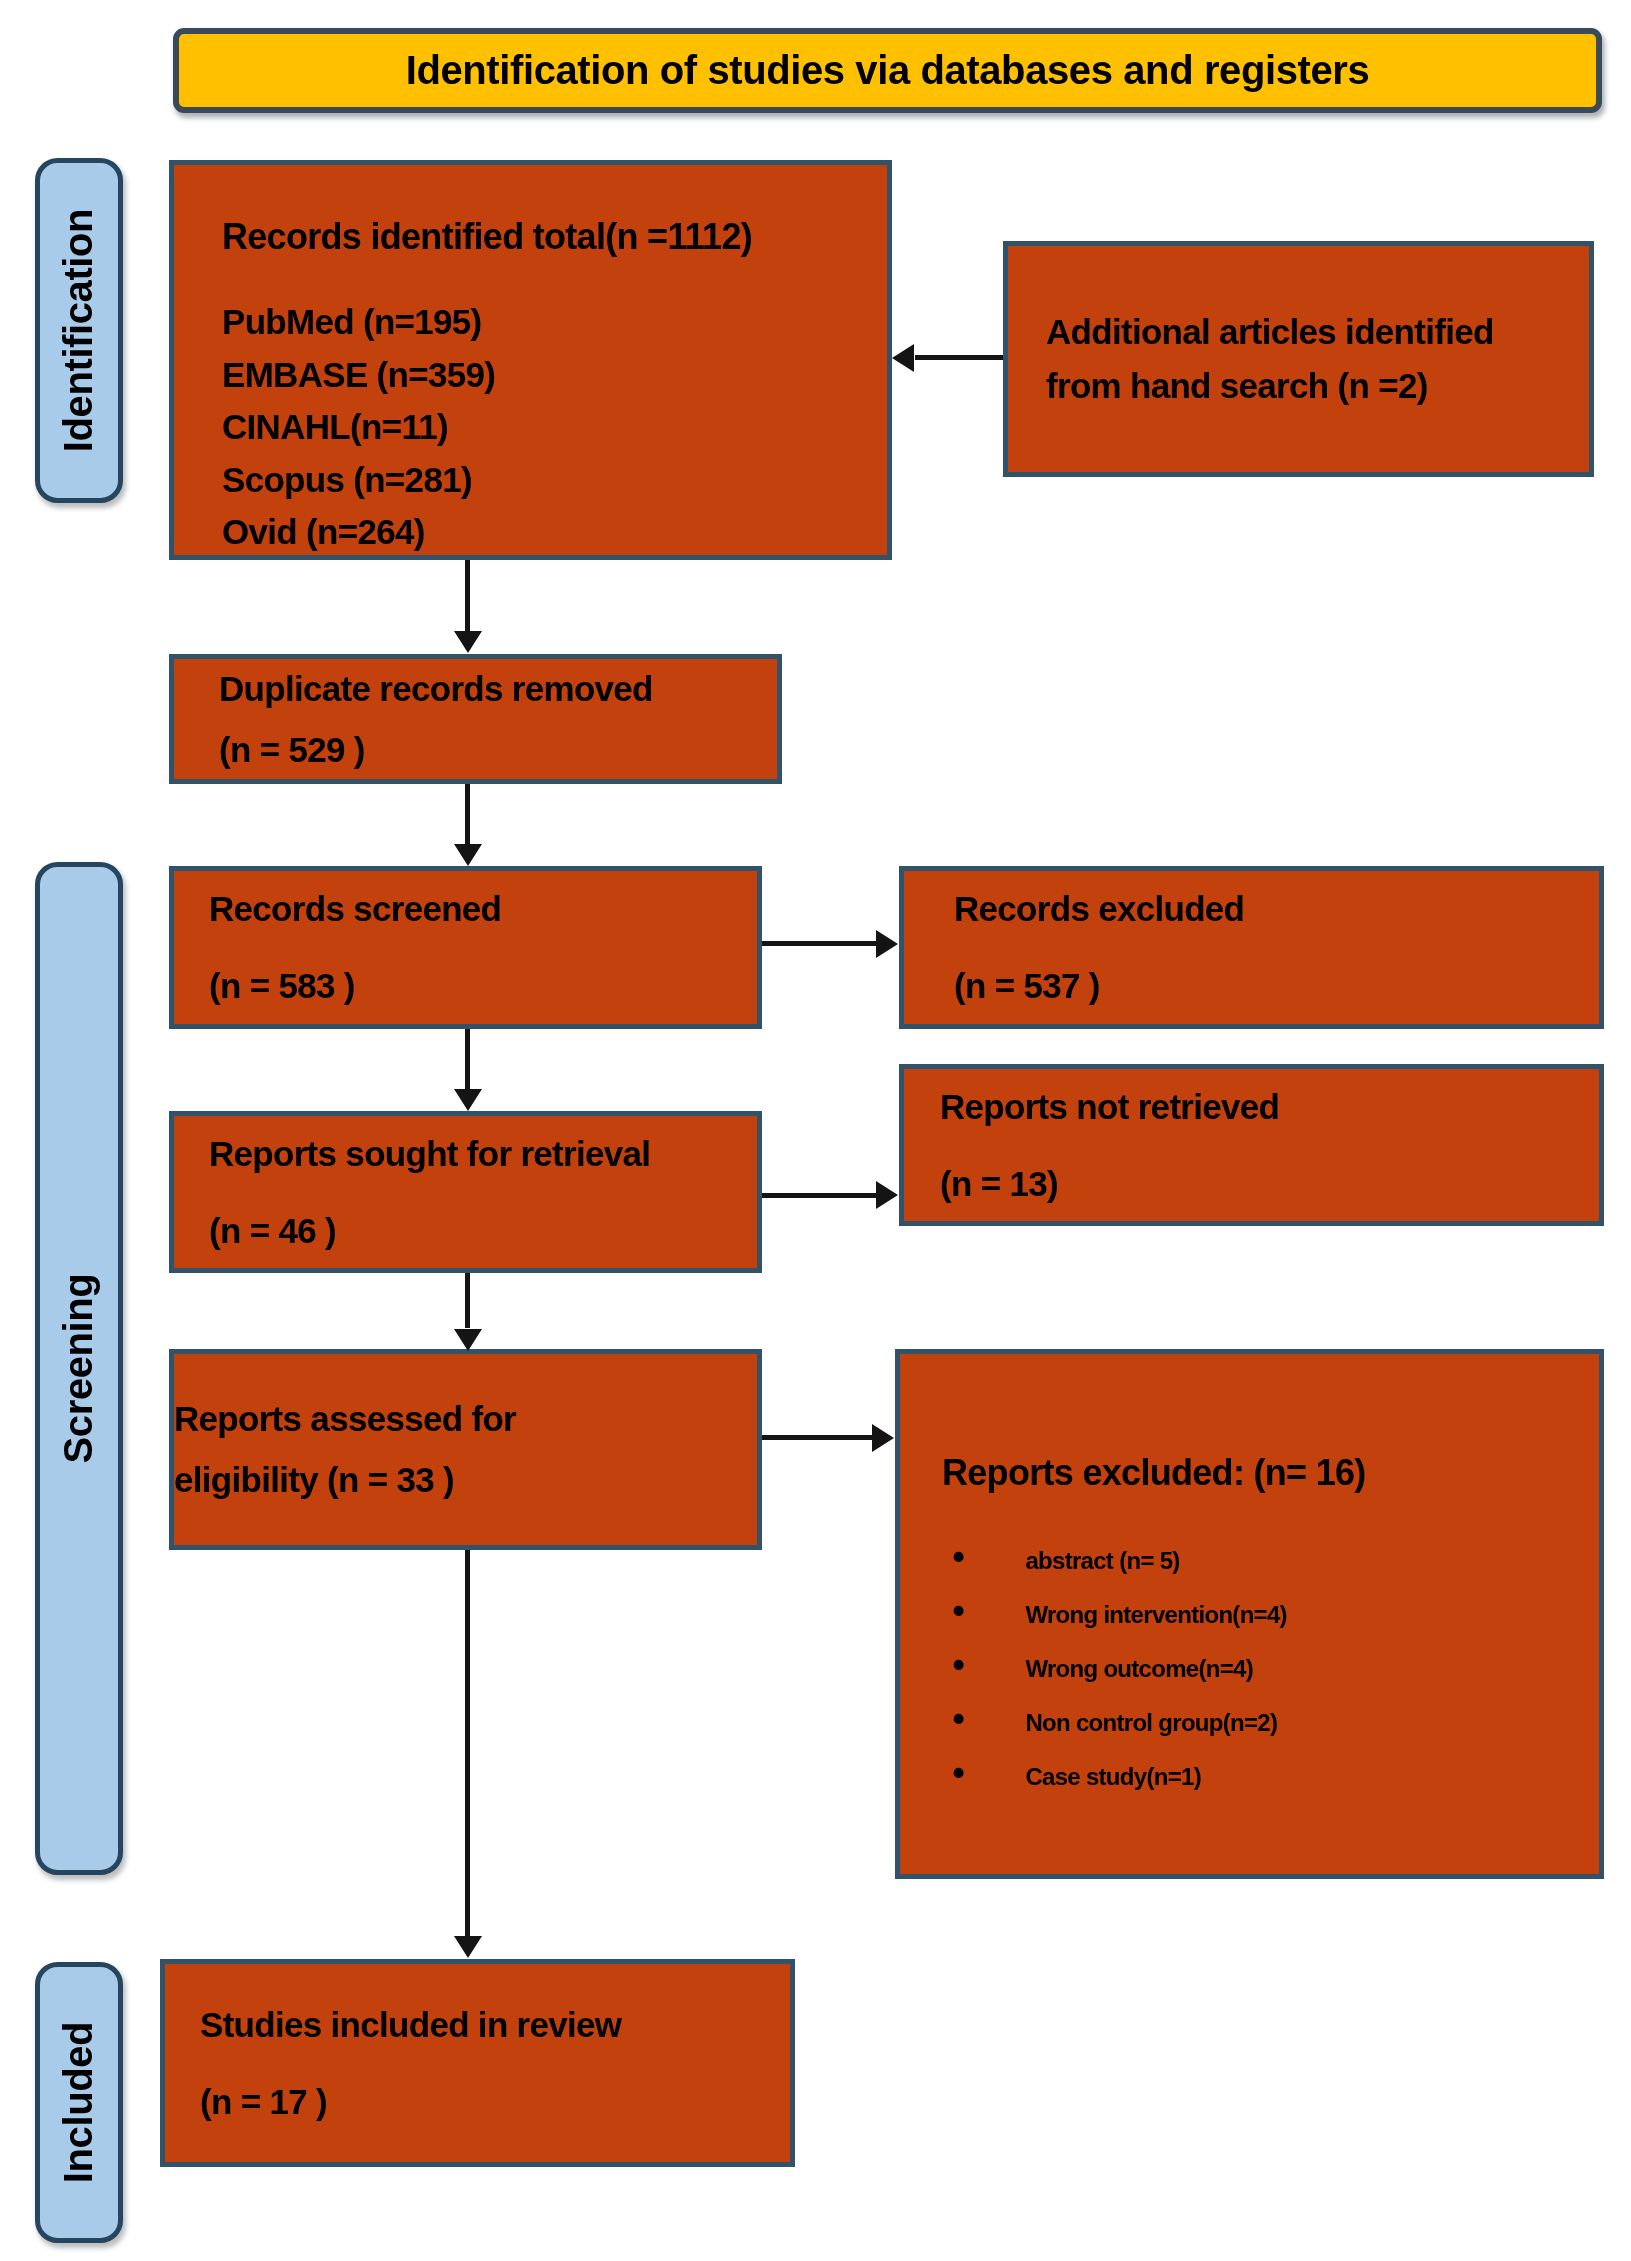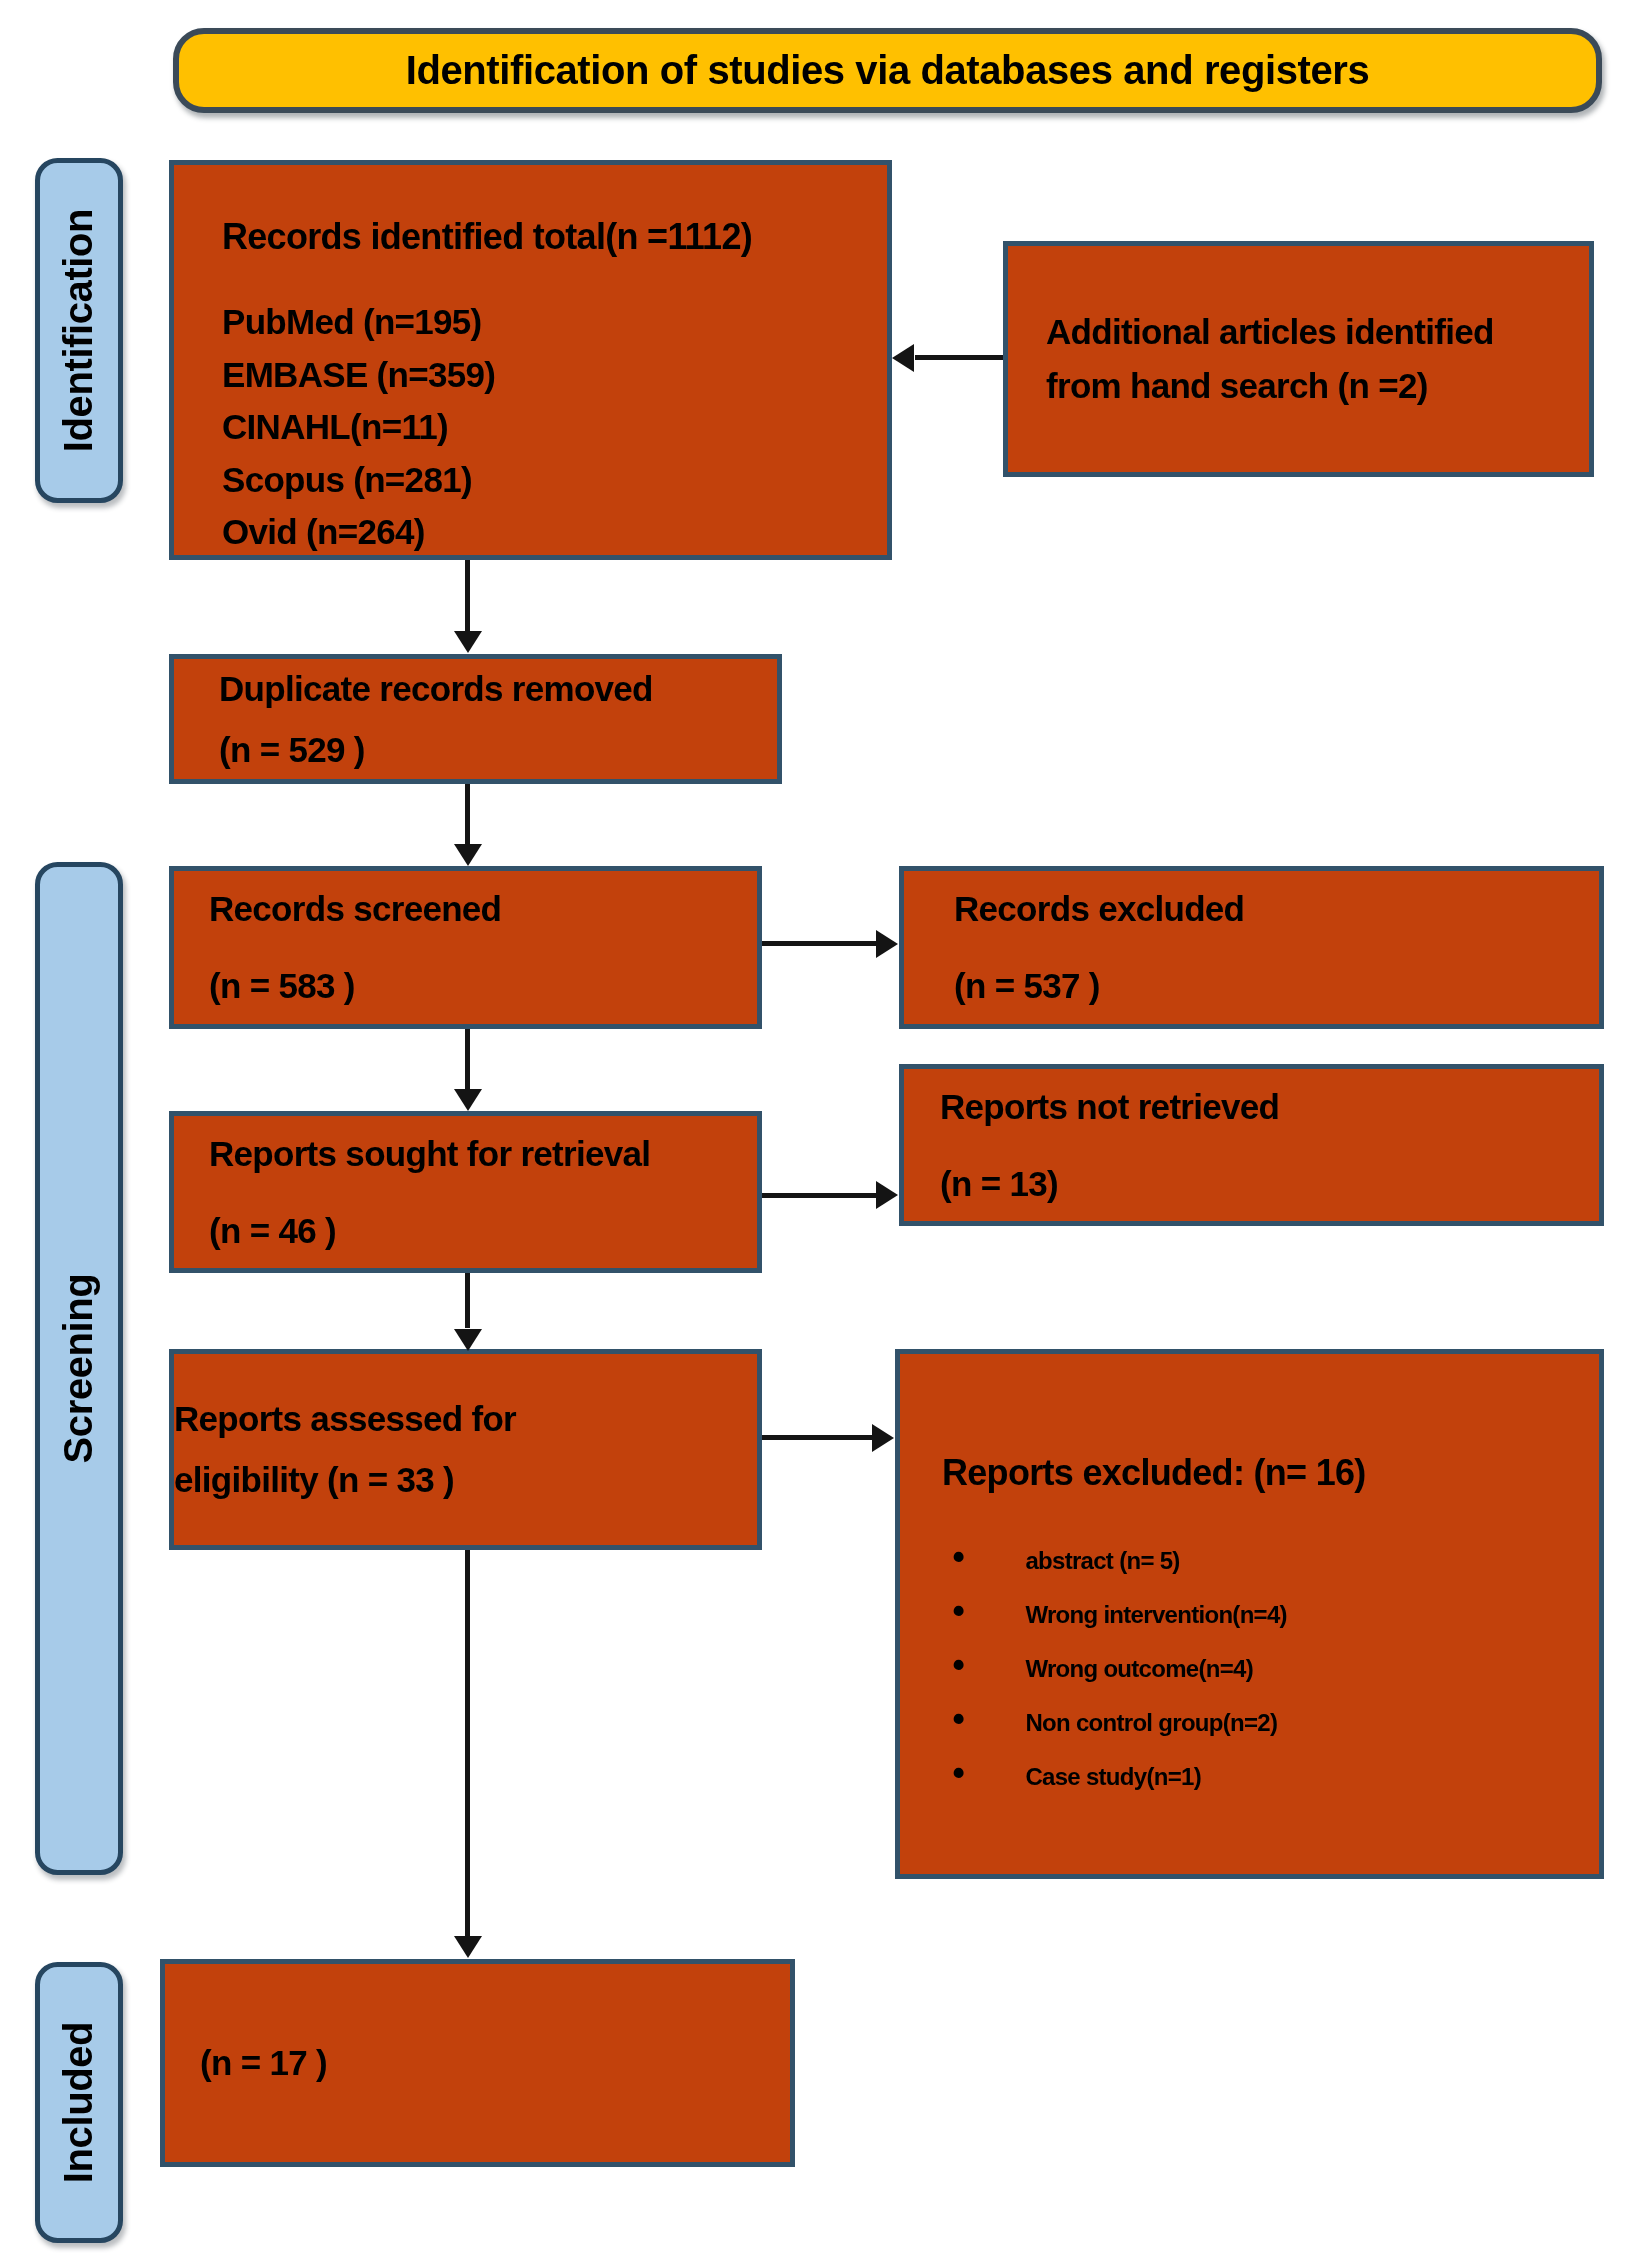--- a/index.html
+++ b/index.html
@@ -13,21 +13,21 @@
   }
   html,body{margin:0;padding:0;background:#ffffff;}
   .canvas{
     position:relative;width:1632px;height:2261px;background:#ffffff;
     font-family:"Liberation Sans",sans-serif;color:var(--text);overflow:hidden;
   }
   
   .header{
     position:absolute;left:173px;top:28px;width:1429px;height:85px;
     background:var(--header-fill);border:6px solid var(--header-border);
-    border-radius:31px;box-sizing:border-box;
+    border-radius:11px;box-sizing:border-box;
     display:flex;align-items:center;justify-content:center;
     box-shadow:2.6px 4.3px 5.2px rgba(30,40,50,0.35);
   }
   .header span{font-size:40px;font-weight:700;letter-spacing:-0.4px;}
   
   .stage{
     position:absolute;left:35px;width:88px;
     background:var(--stage-fill);border:5.2px solid var(--stage-border);
     border-radius:22.5px;box-sizing:border-box;
     display:flex;align-items:center;justify-content:center;
@@ -161,20 +161,21 @@
       <span class="dot"></span>
       <span class="reason">Non control group(n=2)</span>
     </div>
     <div class="reason-row">
       <span class="dot"></span>
       <span class="reason">Case study(n=1)</span>
     </div>
   </div>
 
   <div class="box box-included gap-lg">
+    <p>Studies included in review</p>
     <p>(n = 17 )</p>
   </div>
 
   <div class="vline a1-line"></div>
   <div class="head head-down a1-head"></div>
   <div class="vline a2-line"></div>
   <div class="head head-down a2-head"></div>
   <div class="vline a3-line"></div>
   <div class="head head-down a3-head"></div>
   <div class="vline a4-line"></div>

